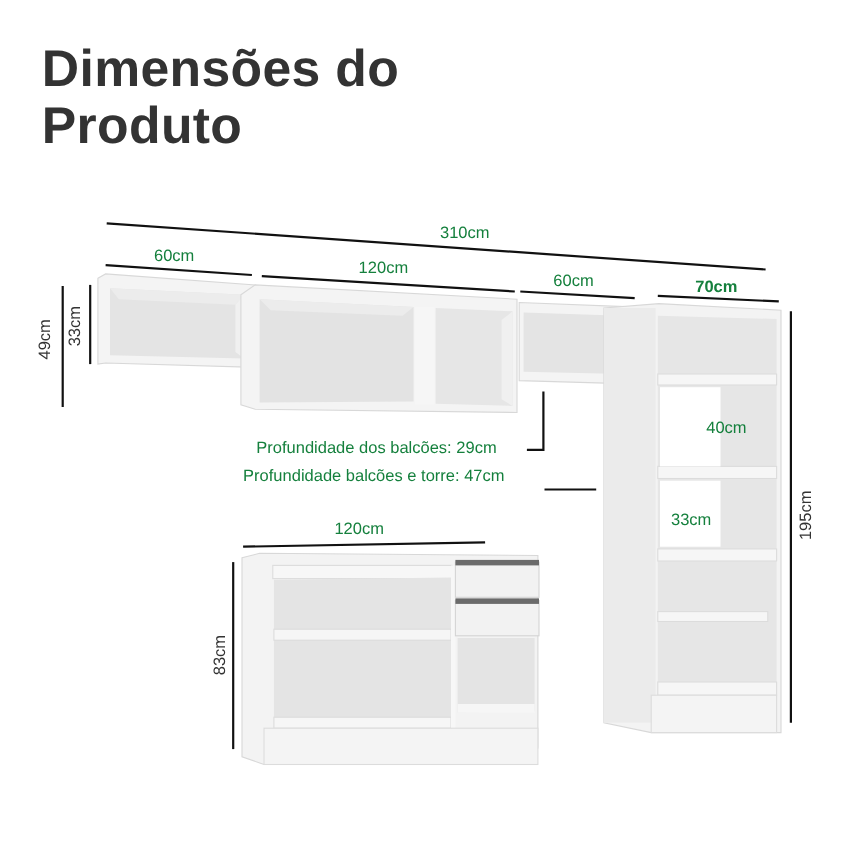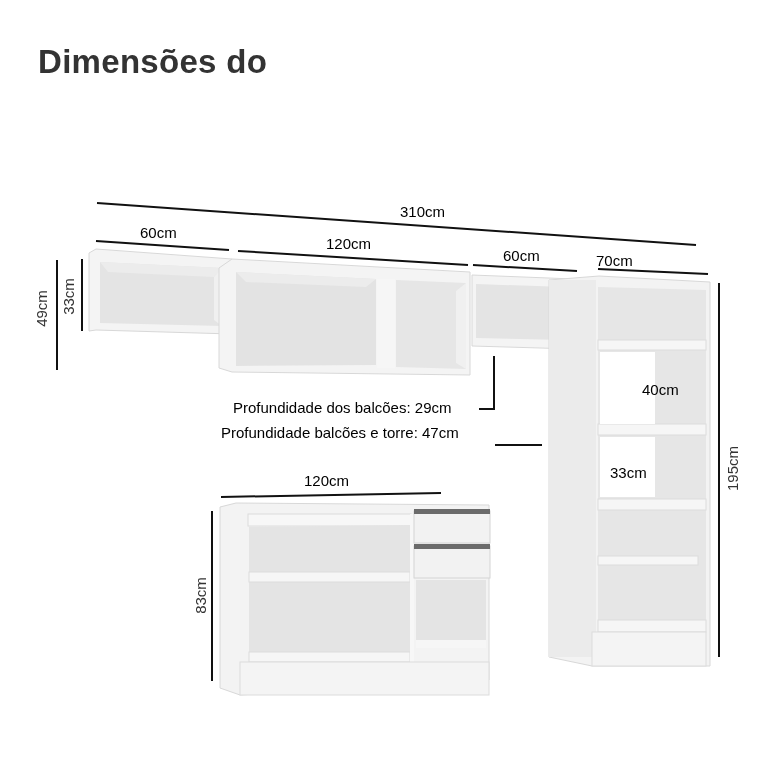--- a/index.html
+++ b/index.html
@@ -1,26 +1,27 @@
 <!DOCTYPE html>
 <html><head>
 <meta charset="utf-8">
 <style>
   html, body { margin:0; padding:0; background:#ffffff; }
   body { width:780px; height:780px; position:relative; overflow:hidden; font-family:"Liberation Sans", sans-serif; color:#222; }
-  .title { position:absolute; left:38px; top:36px; font-size:33px; font-weight:bold; line-height:52px; color:#333; letter-spacing:0.3px; }
-  .lbl { position:absolute; font-size:15px; color:#000000; white-space:nowrap; }
+  .title { position:absolute; left:38px; top:36px; font-size:47px; font-weight:bold; line-height:52px; color:#333; letter-spacing:0.3px; }
+  .lbl { position:absolute; font-size:15px; color:#15803d; white-space:nowrap; }
   .vlbl { position:absolute; font-size:15px; color:#333; white-space:nowrap; transform:rotate(-90deg); transform-origin:center center; }
   svg.scene { position:absolute; left:0; top:0; }
 </style>
 </head>
 <body>
 
 <div class="title">
   <div>Dimensões do</div>
+  <div>Produto</div>
 </div>
 
 <svg class="scene" width="780" height="780" viewBox="0 0 780 780">
 
   <g stroke="#111" stroke-width="2" fill="none">
     <line x1="97" y1="203" x2="696" y2="245"></line>
     <line x1="96" y1="241" x2="229" y2="250"></line>
     <line x1="238" y1="251" x2="468" y2="265"></line>
     <line x1="473" y1="265" x2="577" y2="271"></line>
     <line x1="598" y1="269" x2="708" y2="274"></line>
@@ -87,21 +88,21 @@
     <polygon points="416,580 486,580 486,646 416,648" fill="#e4e4e4"></polygon>
     <rect x="416" y="640" width="70" height="8" fill="#f6f6f6"></rect>
     <rect x="240" y="662" width="249" height="33" fill="#f4f4f4" stroke="#dcdcdc"></rect>
   </g>
 </svg>
 
 <div class="lbl" style="left:400px; top:203px;">310cm</div>
 <div class="lbl" style="left:140px; top:224px;">60cm</div>
 <div class="lbl" style="left:326px; top:235px;">120cm</div>
 <div class="lbl" style="left:503px; top:247px;">60cm</div>
-<div class="lbl" style="left:596px; top:252px;">70cm</div>
+<div class="lbl" style="left:632px; top:252px;font-weight:bold;">70cm</div>
 <div class="vlbl" style="left:23px; top:300px;">49cm</div>
 <div class="vlbl" style="left:50px; top:288px;">33cm</div>
 <div class="lbl" style="left:233px; top:399px;">Profundidade dos balcões: 29cm</div>
 <div class="lbl" style="left:221px; top:424px;">Profundidade balcões e torre: 47cm</div>
 <div class="lbl" style="left:642px; top:381px;">40cm</div>
 <div class="lbl" style="left:610px; top:464px;">33cm</div>
 <div class="vlbl" style="left:710px; top:460px;">195cm</div>
 <div class="lbl" style="left:304px; top:472px;">120cm</div>
 <div class="vlbl" style="left:182px; top:587px;">83cm</div>
 

